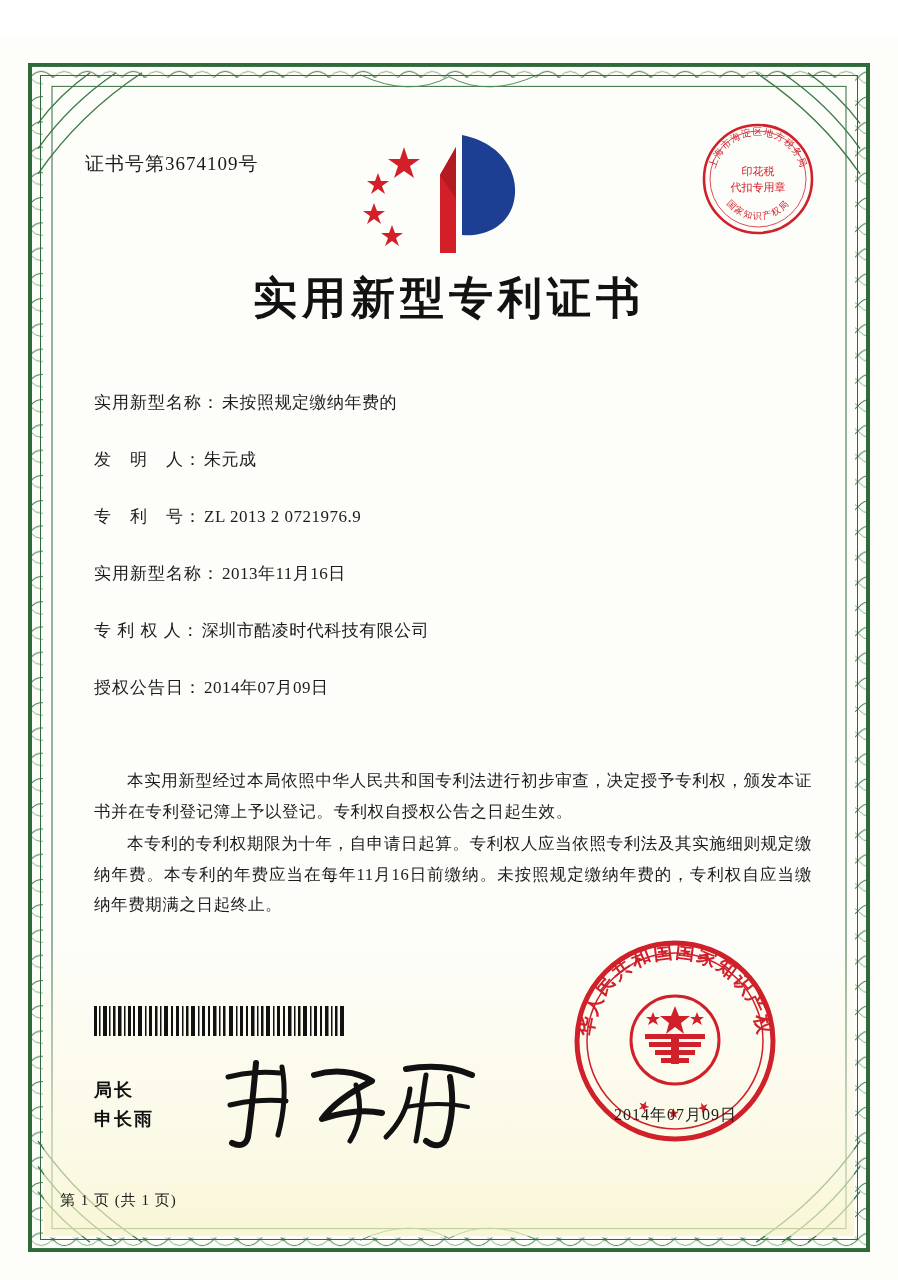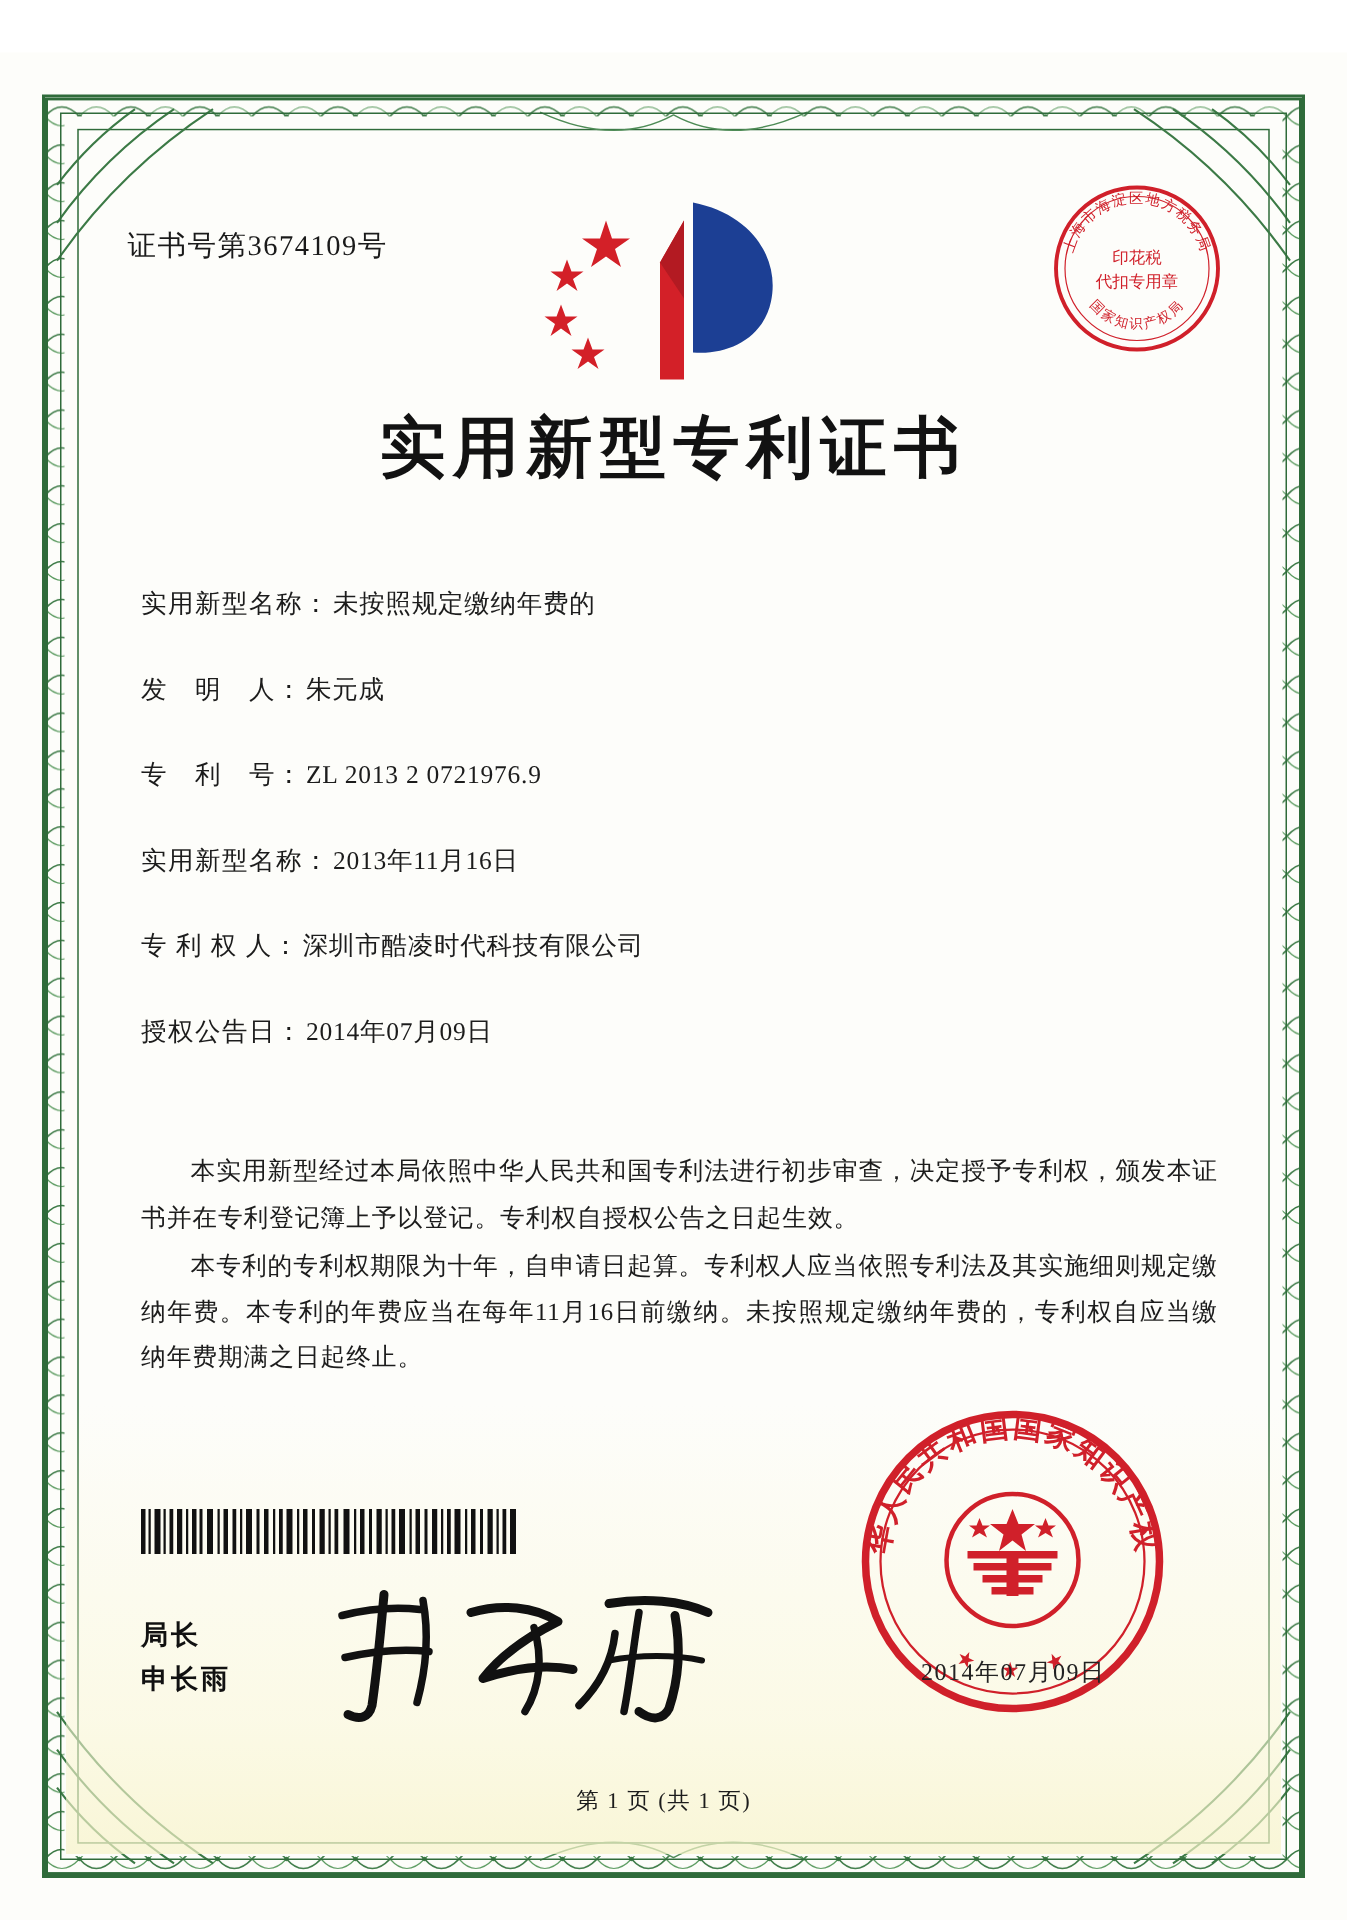--- a/index.html
+++ b/index.html
@@ -205,21 +205,21 @@
     font-size: 16px;
     letter-spacing: 1px;
     color: #222;
   }
 
   .page-foot {
     position: absolute;
     left: 0;
     right: 13px;
     bottom: 14px;
-    text-align: center;
+    text-align: left;
     font-size: 15px;
     letter-spacing: 1px;
     color: #1c1c1c;
   }
 </style>
 </head>
 <body>
 
 <div class="page">
 

